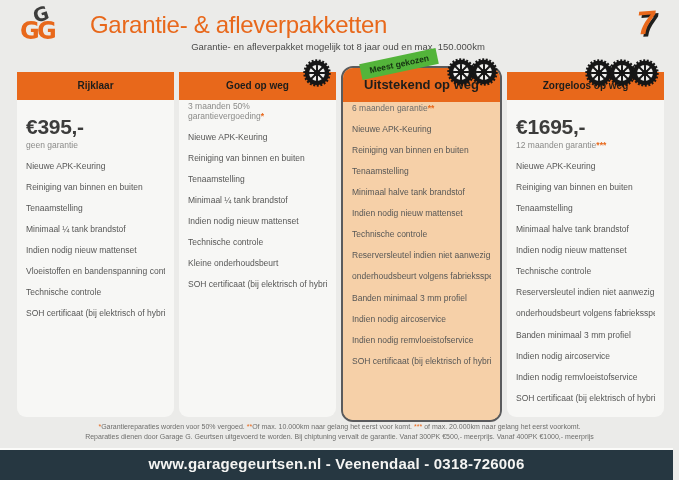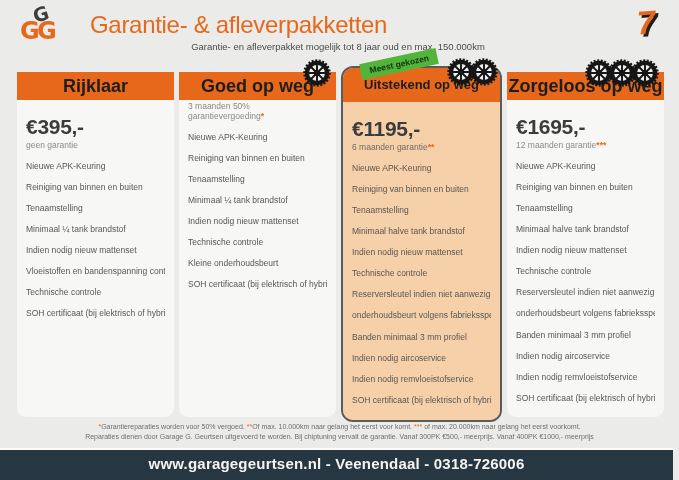--- a/index.html
+++ b/index.html
@@ -29,21 +29,21 @@
   }
   
   .columns{
     position:absolute;top:66px;left:17px;right:15px;
     display:flex;gap:5px;align-items:flex-start;
   }
   .pkg{flex:1 1 0;position:relative;min-width:0;}
   .pkg.normal{margin-top:6px;}
   .pkg-header{
     background:var(--accent,#e8681b);color:var(--header-text,#1d1d1b);
-    font-weight:bold;font-size:18px;text-align:center;
+    font-weight:bold;font-size:10px;text-align:center;
     height:28px;line-height:28px;
   }
   .pkg-body{
     background:#f7f7f5;border-radius:0 0 9px 9px;
     height:317px;padding:0 9px;box-sizing:border-box;overflow:hidden;
   }
   
   .pkg.featured{
     border:2px solid #5a5b5d;border-radius:12px;overflow:visible;
     background:var(--featured-bg,#f6d0a8);
@@ -182,21 +182,20 @@
               <line x1="7" y1="15" x2="23" y2="15"></line>
               <line x1="9.4" y1="9.4" x2="20.6" y2="20.6"></line>
               <line x1="9.4" y1="20.6" x2="20.6" y2="9.4"></line>
             </g>
             <circle cx="15" cy="15" r="3.3" fill="#161616"></circle>
           </svg>
         </span>
       </div>
     <div class="pkg-header">Uitstekend op weg</div>
     <div class="pkg-body">
-      <div class="price">€1195,-</div>
       <div class="price-note"><span>6 maanden garantie</span><span class="stars">**</span></div>
       <div class="features">
           <div class="feature">Nieuwe APK-Keuring</div>
           <div class="feature">Reiniging van binnen en buiten</div>
           <div class="feature">Tenaamstelling</div>
           <div class="feature">Minimaal halve tank brandstof</div>
           <div class="feature">Indien nodig nieuw mattenset</div>
           <div class="feature">Technische controle</div>
           <div class="feature">Reserversleutel indien niet aanwezig</div>
           <div class="feature">onderhoudsbeurt volgens fabrieksspecificaties</div>

